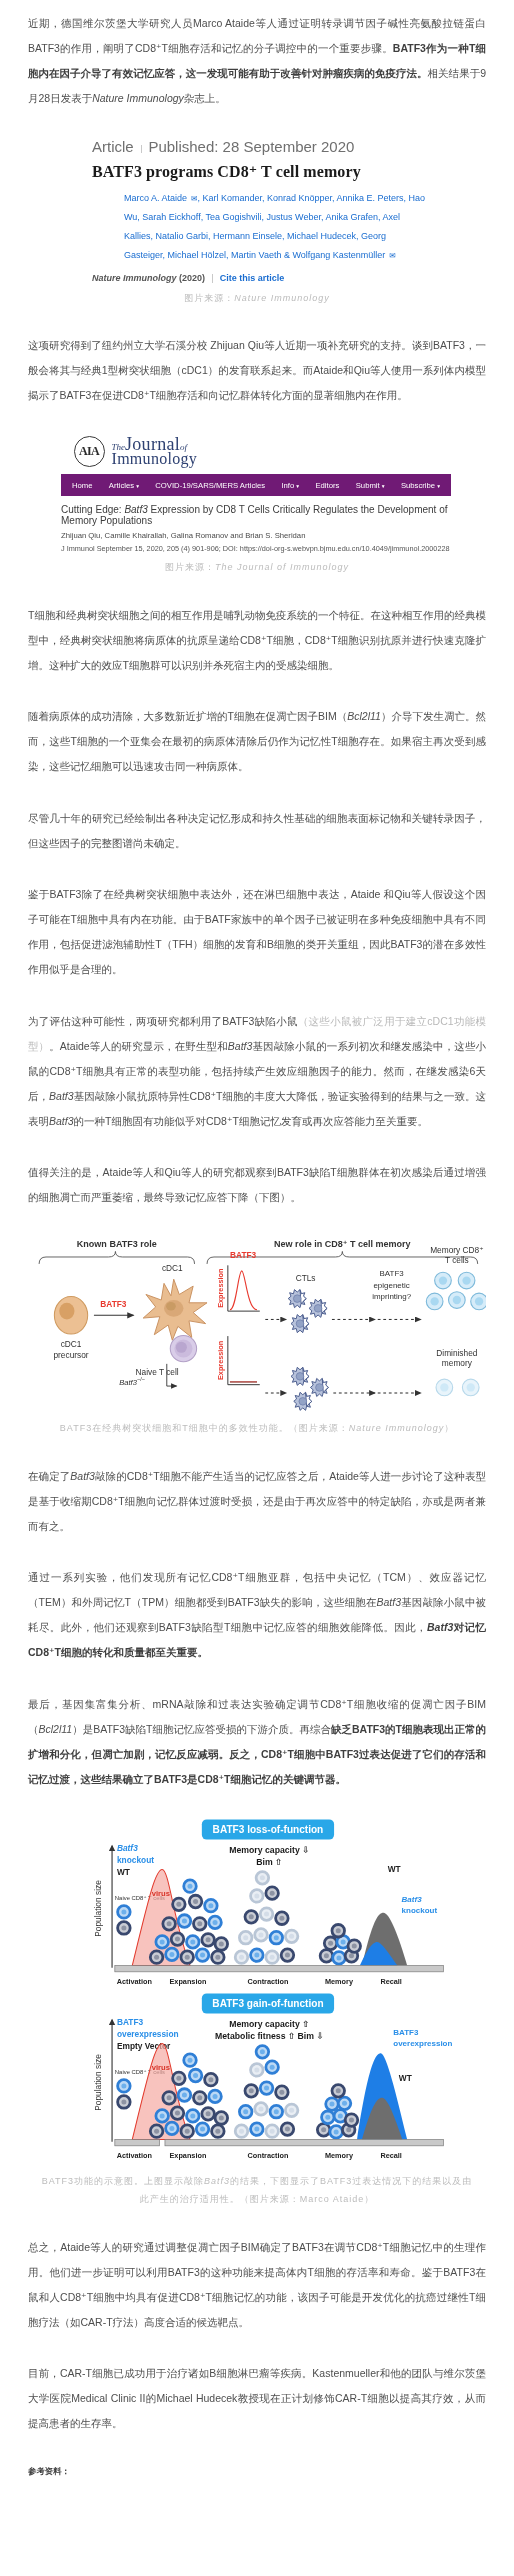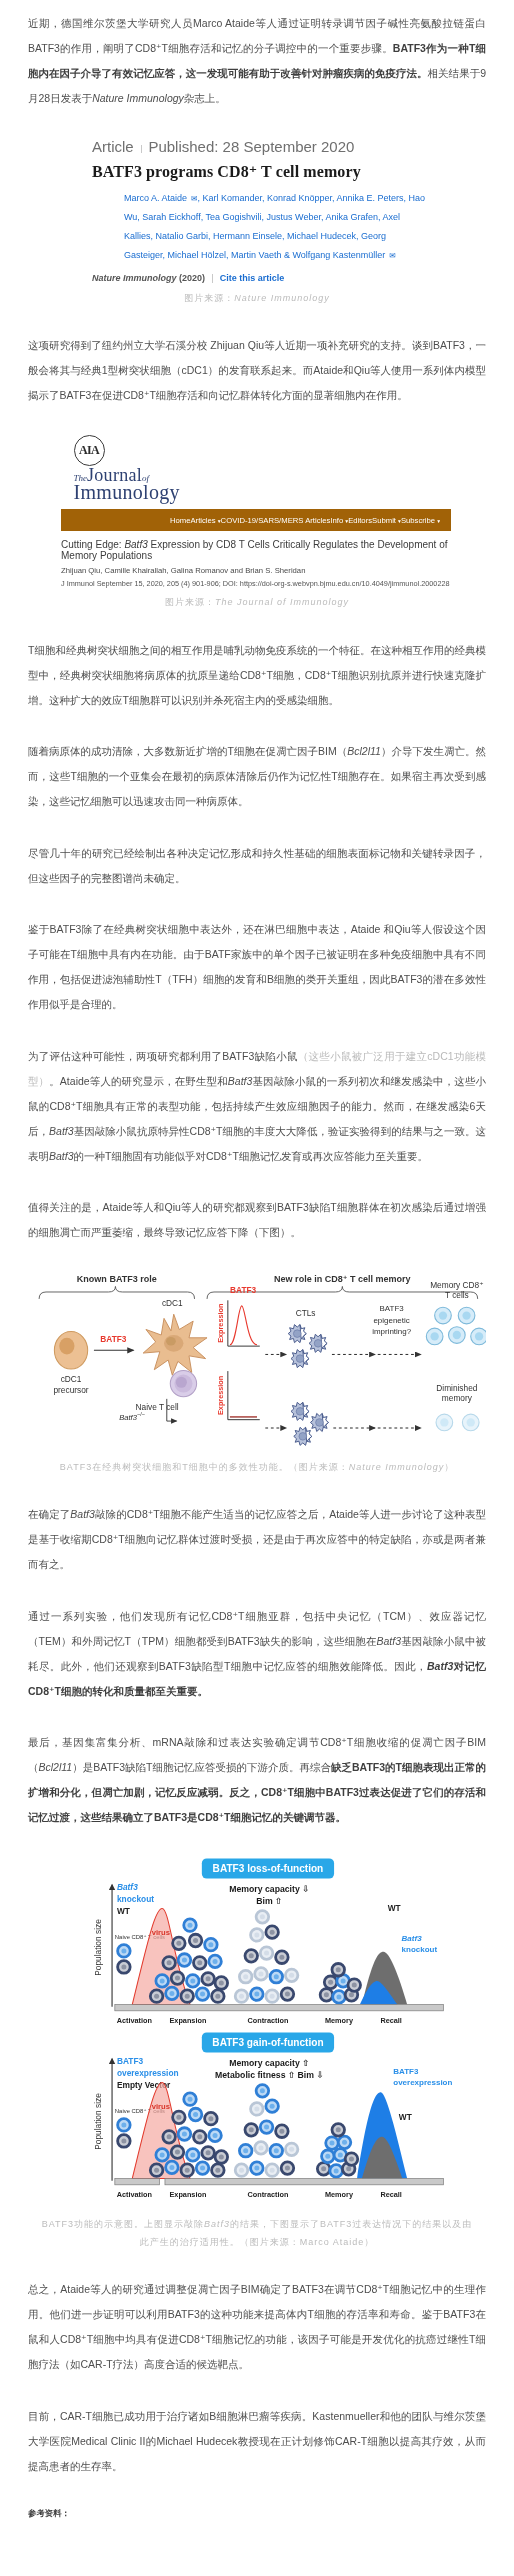--- a/index.html
+++ b/index.html
@@ -20,39 +20,39 @@
   .nat-title{font-family:"Liberation Serif","DejaVu Serif",serif;font-size:16px;color:#1b1b1b;
              margin:0 0 8.4px;font-weight:bold;letter-spacing:0.1px;}
   .nat-authors{font-size:9px;line-height:19px;color:#1a6dd0;margin-bottom:8.4px;margin-left:32px;}
   .nat-authors span[data-name="envelope-icon"]{font-size:7.7px;border:0;color:#1a6dd0;margin-left:1.4px;}
   .nat-journal{font-size:9px;color:#555;font-weight:bold;}
   .nat-journal .jname{font-style:italic;}
   .nat-journal .sep{display:inline-block;width:0.7px;height:8.4px;background:#c9c9c9;margin:0 7px -1.4px;}
   .nat-cite{color:#1a6dd0;text-decoration:none;cursor:pointer;}
   
   .ji-card{margin:0 0 5.6px 33px;width:390px;}
-  .ji-logo{display:flex;align-items:flex-start;margin:0 0 7px 12.5px;flex-direction:column;}
+  .ji-logo{display:flex;align-items:flex-end;margin:0 0 7px 12.5px;}
   .ji-emblem{width:29px;height:29px;border-radius:50%;border:1.7px solid #3a3a3a;color:#2b2b2b;
              display:flex;align-items:center;justify-content:center;
              font-family:"Liberation Serif","DejaVu Serif",serif;font-size:12px;font-weight:bold;
              letter-spacing:-0.7px;margin-right:7px;}
   .ji-logotext{font-family:"Liberation Serif","DejaVu Serif",serif;color:#2e4172;line-height:1;}
   .ji-l1 .small{font-style:italic;font-size:9px;}
   .ji-l1 .big{font-size:18px;letter-spacing:0.3px;}
-  .ji-l2{font-size:20px;letter-spacing:0.3px;margin-top:-1.4px;}
-  .ji-nav{background:#a16207;display:flex;justify-content:flex-end;align-items:center;
+  .ji-l2{font-size:16px;letter-spacing:0.3px;margin-top:-1.4px;}
+  .ji-nav{background:#701a75;display:flex;justify-content:space-between;align-items:center;
           padding:6.3px 11px;margin-bottom:8.4px;}
   .ji-nav a{color:#fff;font-size:7.7px;text-decoration:none;white-space:nowrap;cursor:pointer;}
   .ji-nav .caret{font-size:5.6px;margin-left:2.1px;}
   .ji-title{font-size:10px;color:#3c3c3c;margin:0 0 4.9px;}
   .ji-title .i{font-style:italic;}
   .ji-authors{font-size:7.7px;color:#4a4a4a;margin-bottom:3.5px;}
   .ji-doi{font-size:7.3px;color:#555;}
   
-  .figure{margin:8px auto;}
+  .figure{margin:0 auto;}
   svg text{font-family:"Liberation Sans","DejaVu Sans",sans-serif;}
   
   .refs{font-size:8.4px;color:#4a4a4a;line-height:16.7px;margin-top:4.2px;}
   .refs .head{font-weight:bold;margin-bottom:5.6px;color:#3f3f3f;}
 </style>
 </head>
 <body>
 
 <div class="page" data-name="article-page">
 

